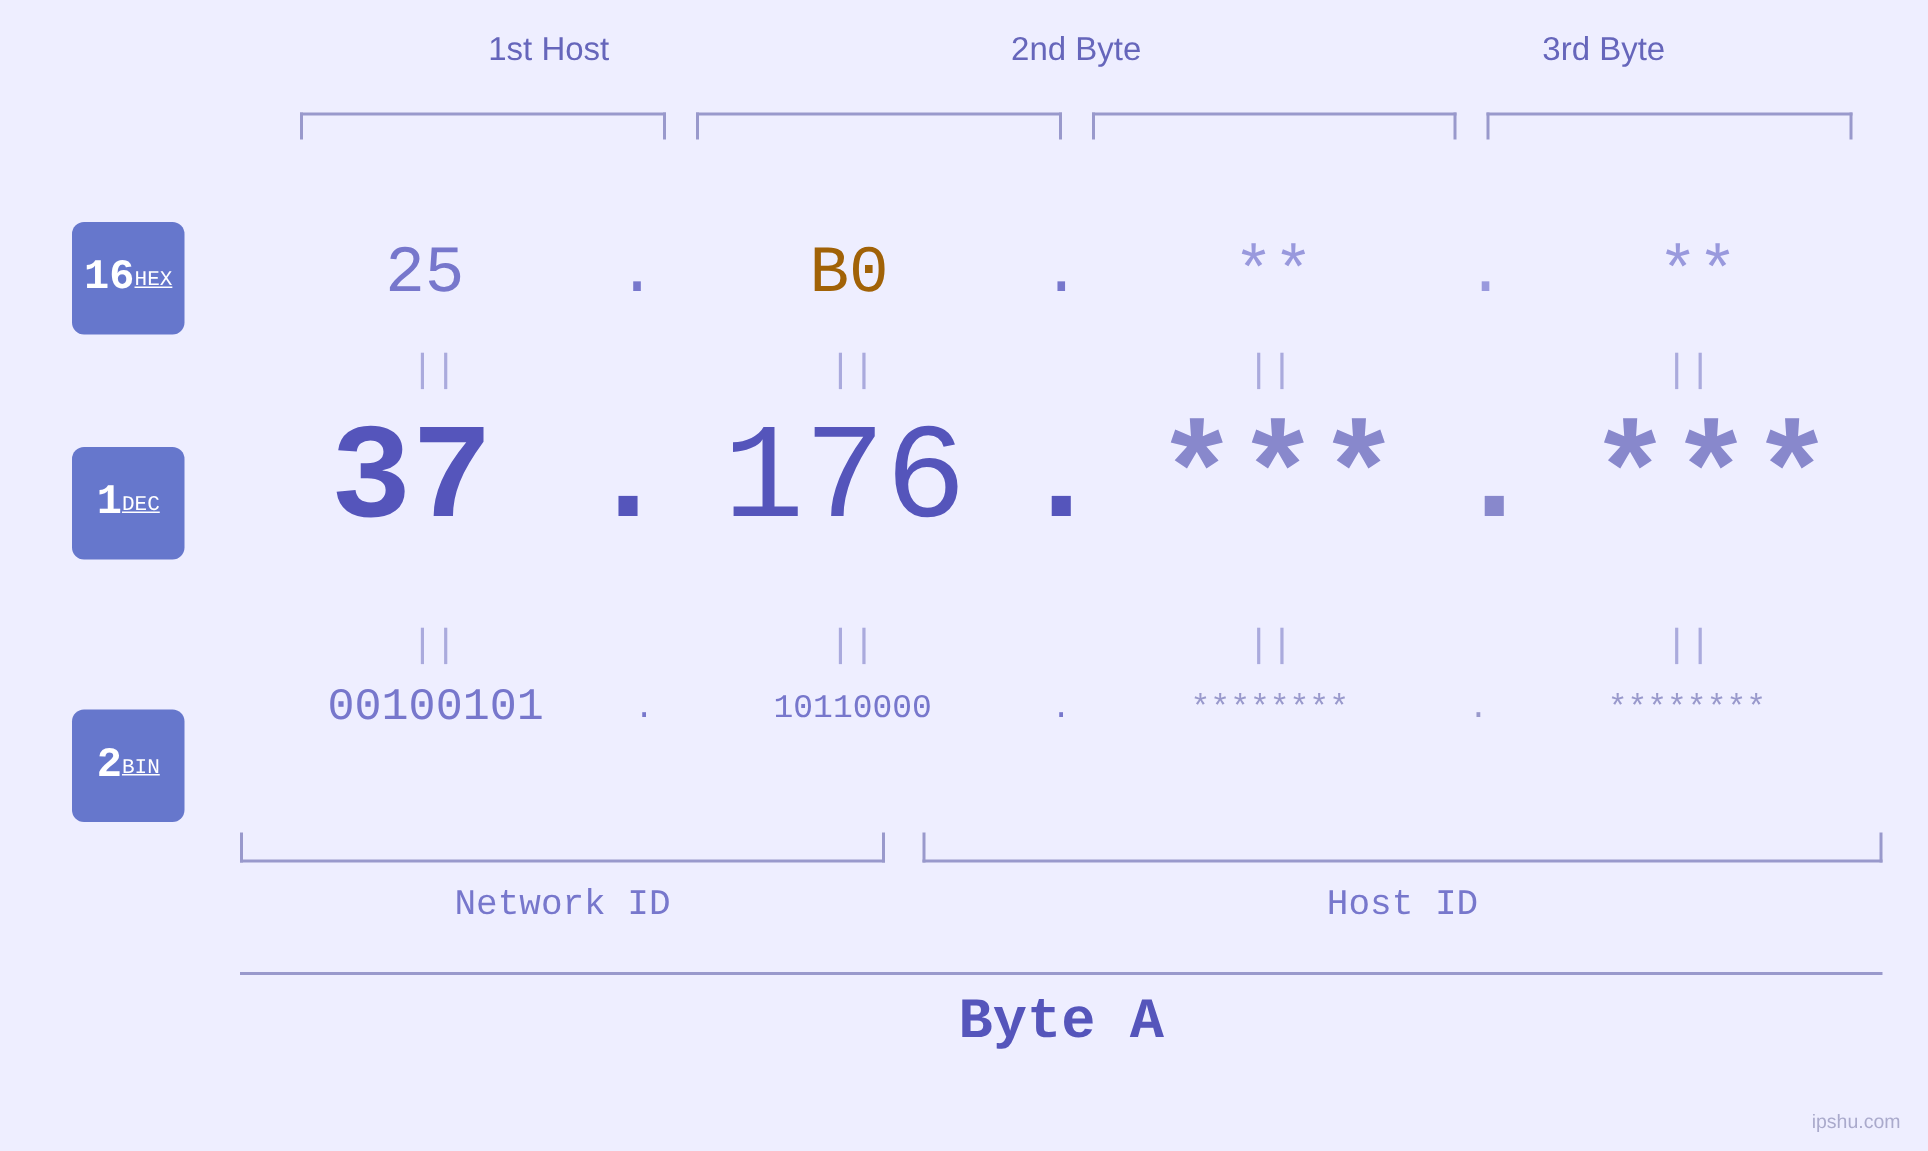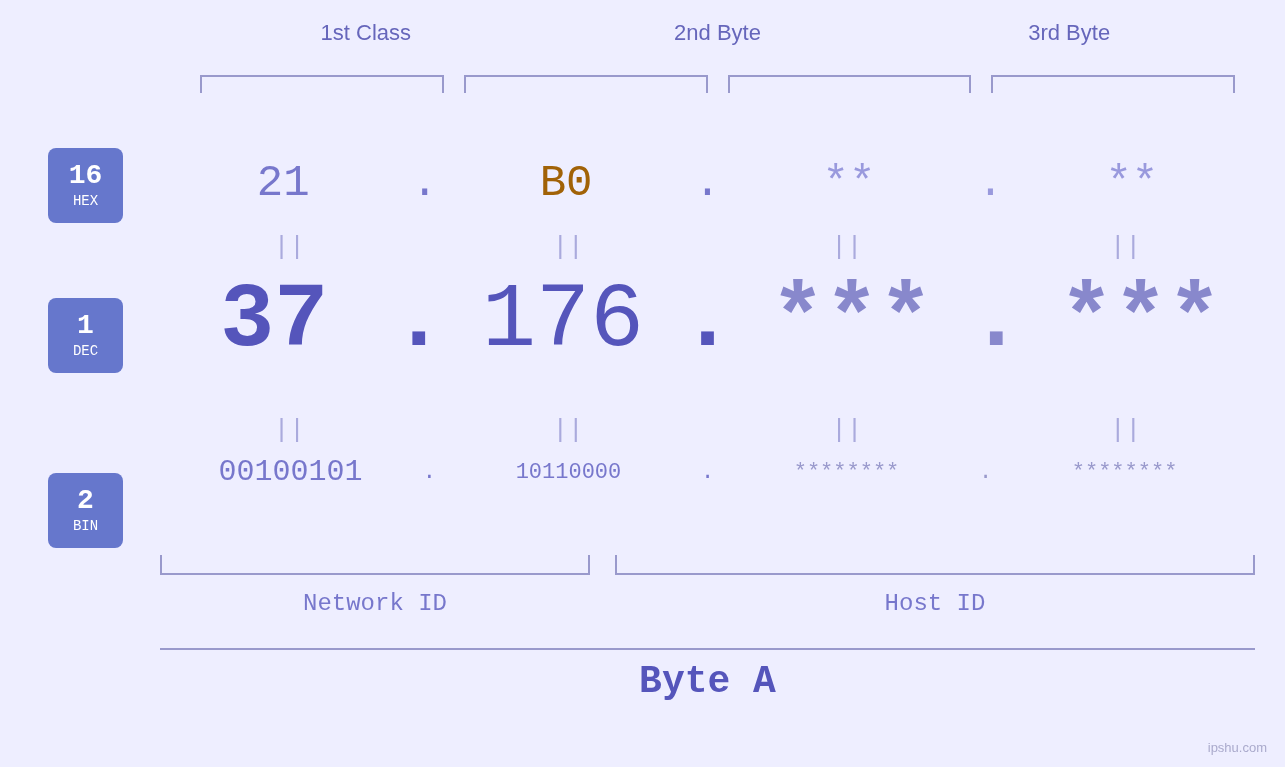--- a/index.html
+++ b/index.html
@@ -83,44 +83,44 @@
       width: 2px;
       background-color: #9999cc;
     }
 
     .base-badge {
       width: 75px;
       height: 75px;
       background-color: #6677cc;
       border-radius: 8px;
       display: flex;
-      flex-direction: column;
       align-items: center;
       justify-content: center;
       color: white;
     }
 
     .base-number {
       font-size: 28px;
       font-weight: bold;
       line-height: 1;
     }
 
     .base-label {
       font-size: 14px;
       margin-top: 3px;
+      text-decoration: underline;
     }
   </style>
 </head>
 <body>
 
 <div class="page-container">
 
   <div class="col-headers">
-    <div class="col-header">1st Class</div>
+    <div class="col-header">1st Host</div>
     <div class="col-header">2nd Byte</div>
     <div class="col-header">3rd Byte</div>
   </div>
 
   <div class="brackets-row">
     <div class="bracket">
         <div class="bracket-right"></div>
       </div>
     <div class="bracket">
         <div class="bracket-right"></div>
@@ -148,21 +148,21 @@
   </div>
 
   <div style="position:absolute; left:48px; top:473px;">
     <div class="base-badge">
       <span class="base-number">2</span>
       <span class="base-label">BIN</span>
     </div>
   </div>
 
   <div style="position:absolute; top:158px; left:160px; right:30px; display:flex; align-items:center;">
-    <div style="flex:1; text-align:center; font-size:44px; color:#7777cc;">21</div>
+    <div style="flex:1; text-align:center; font-size:44px; color:#7777cc;">25</div>
     <div style="font-size:44px; color:#7777cc; padding: 0 5px;">.</div>
     <div style="flex:1; text-align:center; font-size:44px; color:#a16207;">B0</div>
     <div style="font-size:44px; color:#7777cc; padding: 0 5px;">.</div>
     <div style="flex:1; text-align:center; font-size:44px; color:#9999dd;">**</div>
     <div style="font-size:44px; color:#9999dd; padding: 0 5px;">.</div>
     <div style="flex:1; text-align:center; font-size:44px; color:#9999dd;">**</div>
   </div>
 
   <div style="position:absolute; top:232px; left:160px; right:30px; display:flex; align-items:center;">
     <div style="flex:1; text-align:center; font-size:26px; color:#aaaadd;">||</div>

